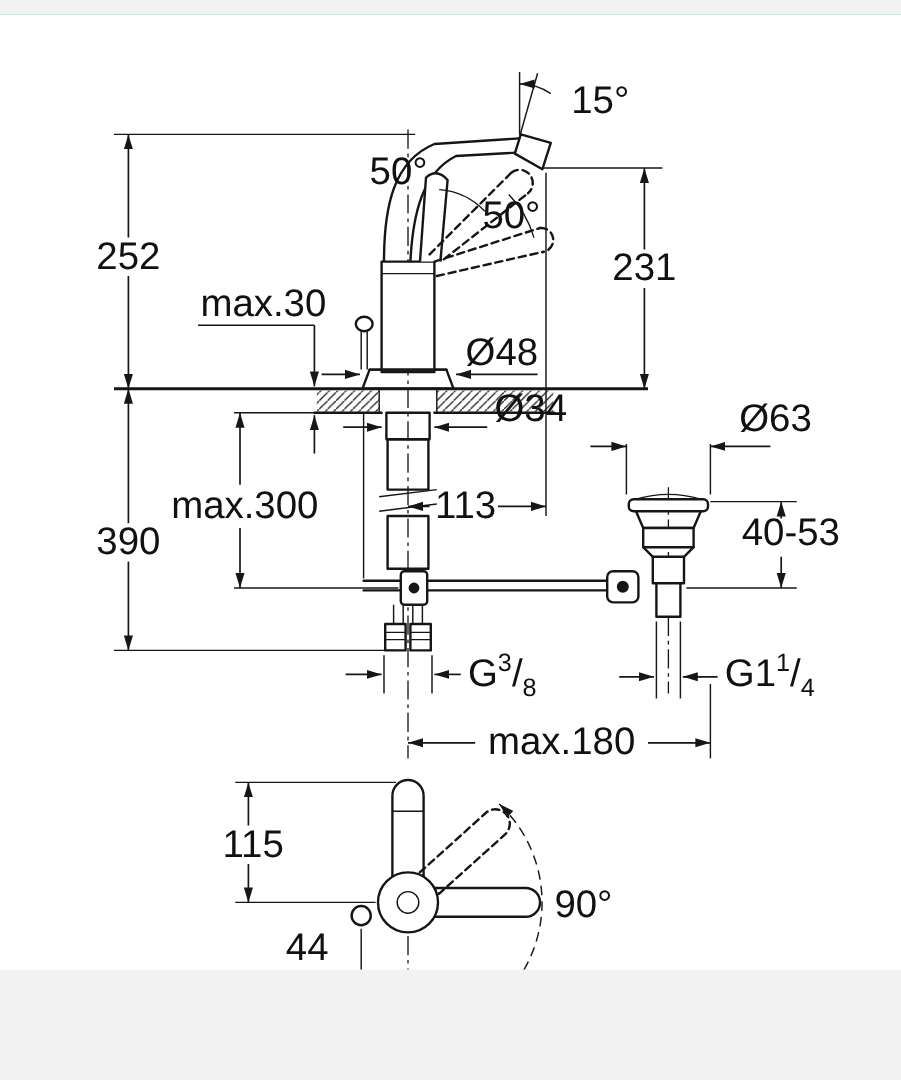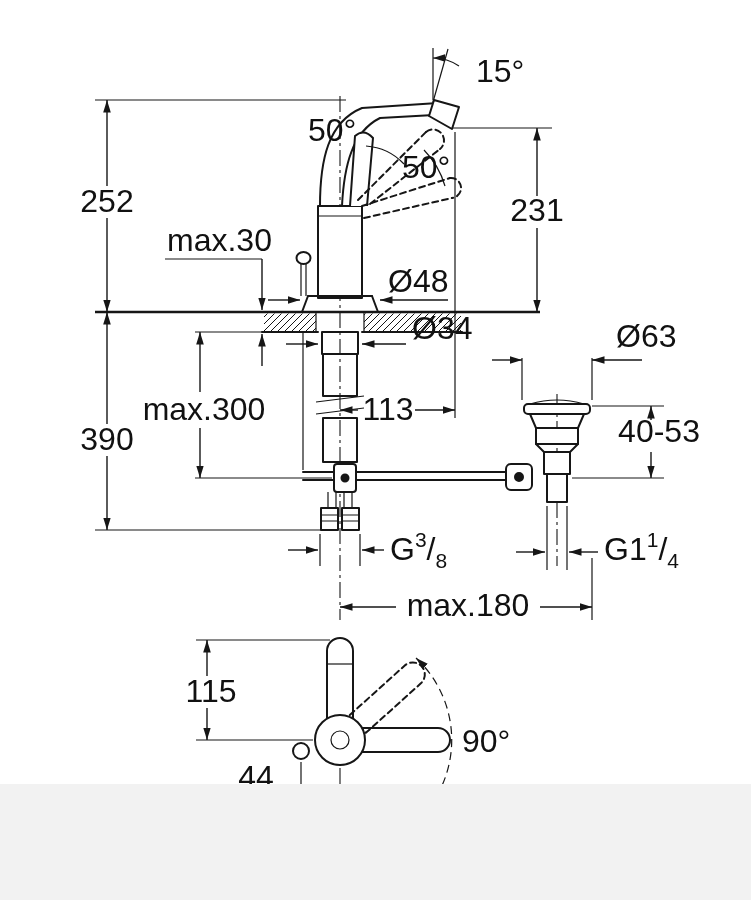--- a/index.html
+++ b/index.html
@@ -1,16 +1,16 @@
 <!DOCTYPE html>
 <html><head>
 <meta charset="utf-8">
 <style>
   html,body{margin:0;padding:0;background:#f2f2f2;}
-  .stage{width:751px;height:784px;background:#5eead4;position:relative;margin:0 auto;
+  .stage{width:751px;height:784px;background:#5eead4;position:relative;margin:12px auto;
          font-family:"Liberation Sans", sans-serif;}
   svg{display:block;}
   
   .obj  {stroke:#161616;stroke-width:2;fill:none;stroke-linecap:round;stroke-linejoin:round;}
   .objf {stroke:#161616;stroke-width:2;fill:#ffffff;stroke-linejoin:round;}
   .objs {stroke:#161616;stroke-width:2;fill:#161616;}
   .thin {stroke:#161616;stroke-width:1.2;fill:none;}
   .dim  {stroke:#161616;stroke-width:1.4;fill:none;}
   .dash {stroke-dasharray:8 5;}
   .dash2{stroke-dasharray:6 4;}

